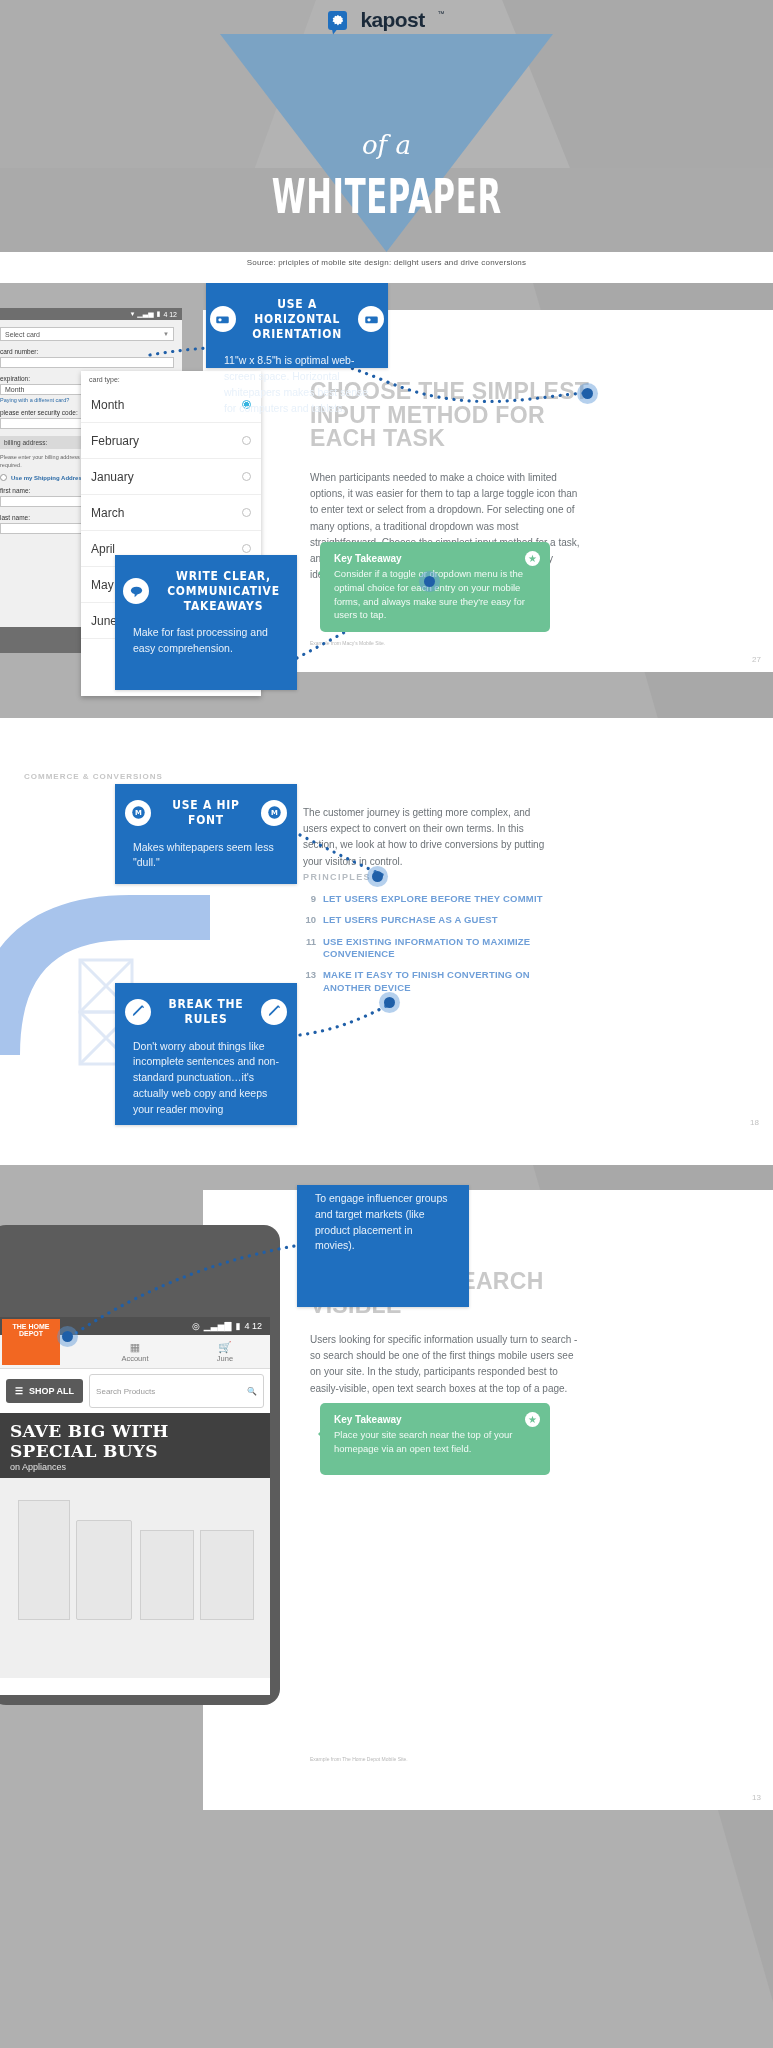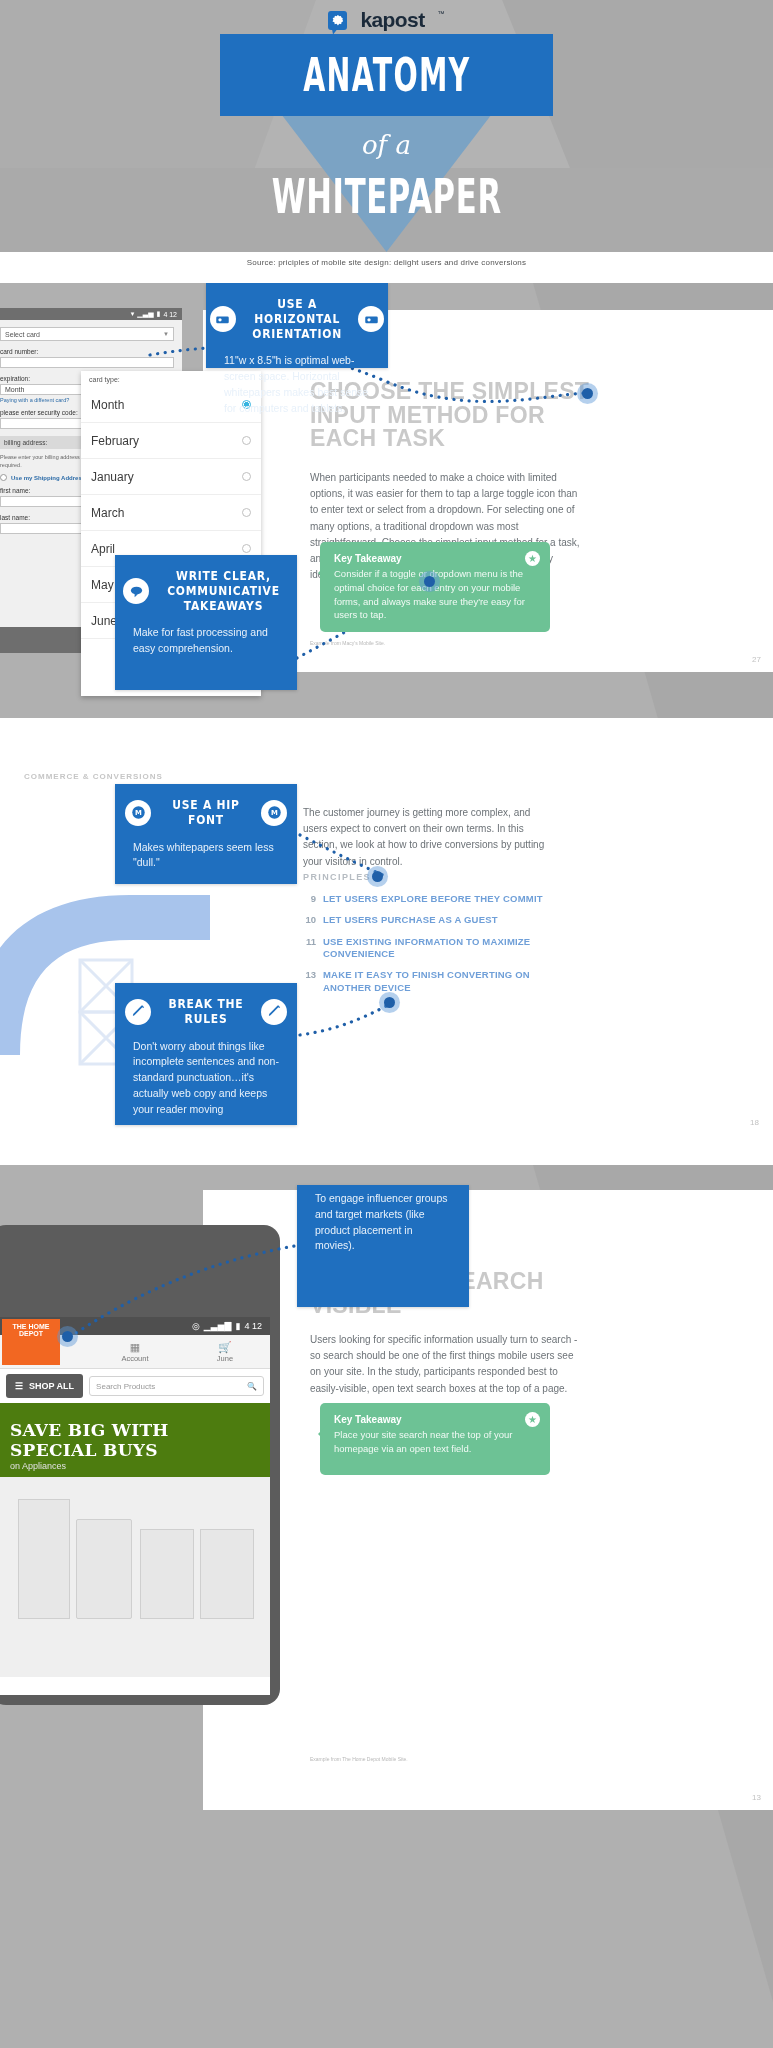--- a/index.html
+++ b/index.html
@@ -116,45 +116,42 @@
   
   .swoosh { position:absolute; left:-40px; top:110px; width:250px; height:230px; z-index:2; }
   .swoosh svg { width:100%; height:100%; }
 
   
   .hd-nav { display:flex; background:#f4f4f4; border-bottom:1px solid #dcdcdc; }
   .hd-nav > div { flex:1; text-align:center; padding:6px 0 5px; font-size:7.5px; color:#777; }
   .hd-search { display:flex; align-items:center; gap:6px; background:#fff; padding:5px 6px; }
   .shopall { background:#5a5a5a; color:#fff; font-size:9px; font-weight:bold; padding:7px 9px;
       display:flex; align-items:center; gap:6px; border-radius:3px; }
-  .srchbox { flex:1; background:#fff; border:1px solid #d2d2d2; border-radius:3px; height:20px;
+  .srchbox { flex:1; background:#fff; border:1px solid #d2d2d2; border-radius:3px; height:34px;
       display:flex; align-items:center; justify-content:space-between; padding:0 6px;
       font-size:8px; color:#9a9a9a; }
-  .hd-hero { background:#4d7c0f; color:#fff; padding:17px 10px 6px; }
+  .hd-hero { background:#404040; color:#fff; padding:8px 10px 6px; }
   .hd-hero h3 { font-family:"DejaVu Serif", serif; font-weight:bold; font-size:17px; letter-spacing:.3px; }
   .hd-hero p { font-size:9px; color:#e2e2e2; margin-top:1px; }
   .hd-logo { position:absolute; background:#f26722; color:#fff; font-weight:bold;
       font-size:7px; line-height:1.02; text-align:center; padding:4px 3px; }
   .appliance { position:absolute; background:#e7e7e7; border:1px solid #cfcfcf; }
 </style>
 </head>
 <body>
 
 <div class="page">
 
   <div class="hero">
     <div class="hero-tri-l"></div>
     <div class="hero-tri-r"></div>
     <div class="hero-band"></div>
 
     <div class="funnel">
       <div class="funnel-tri"></div>
-      <div class="title-bar">
-        <div class="title-main">ANATOMY</div>
-      </div>
       <div class="title-of">of a</div>
       <div class="title-sub"><span>WHITEPAPER</span></div>
     </div>
 
     <div class="logo">
       <div class="logo-mark"></div>
       <div class="logo-text">kapost</div>
       <div class="logo-tm">™</div>
     </div>
   </div>

